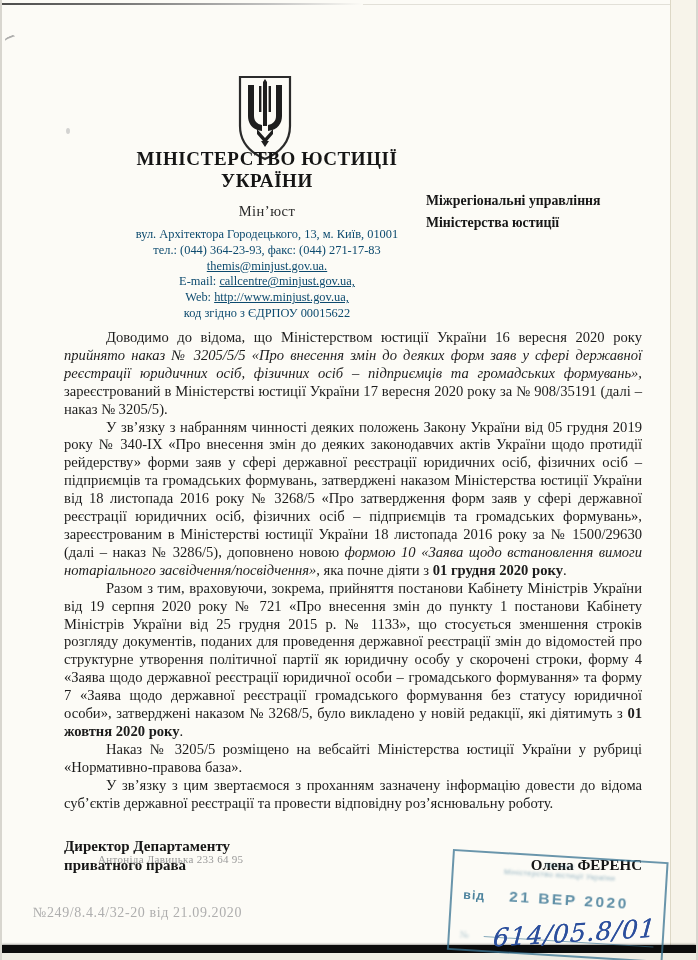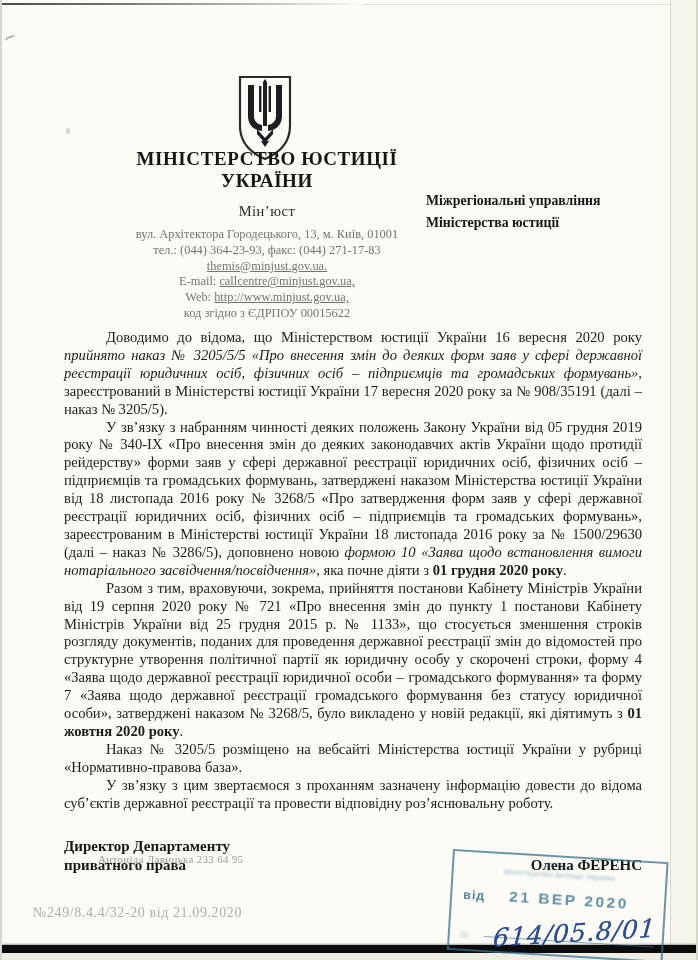--- a/index.html
+++ b/index.html
@@ -24,21 +24,21 @@
     background:#f7f4ea;border-left:1px solid #ddd8c6;}
   .scan-bottom-bar{position:absolute;left:0;top:945px;width:100%;height:8px;background:#0c0c0c;
     box-shadow:0 -1px 2px rgba(0,0,0,.35);}
   .scan-bottom-rest{position:absolute;left:0;top:953px;width:100%;height:7px;background:#efede4;}
 
   
   .emblem{position:absolute;left:231px;top:74px;width:64px;height:88px;filter:blur(.2px);}
   .head-center{position:absolute;left:70px;top:148px;width:390px;text-align:center;}
   .ministry-title{font-weight:700;font-size:19px;line-height:22px;letter-spacing:.6px;color:#151515;}
   .short-name{font-size:14.5px;margin-top:11px;letter-spacing:.5px;color:#2a2a2a;}
-  .contact{margin-top:7px;font-size:12.4px;line-height:15.8px;color:#737373;}
+  .contact{margin-top:7px;font-size:12.4px;line-height:15.8px;color:#0c4a6e;}
   .contact .u{text-decoration:underline;}
   .recipient{position:absolute;left:424px;top:152px;font-weight:700;font-size:13.8px;
     line-height:21.5px;color:#161616;margin-top:38px;}
 
   
   .body-text{position:absolute;left:62px;top:329px;width:578px;
     font-size:14.6px;line-height:17.9px;text-align:justify;color:#1c1c1c;}
   .body-text p.para{margin:0;text-indent:42px;}
   .body-text .italic{font-style:italic;}
   .body-text .bold{font-weight:700;}

